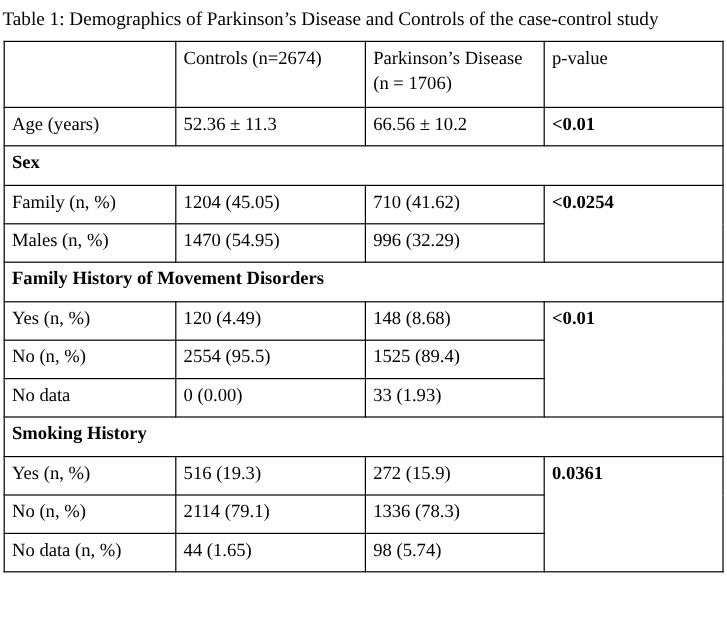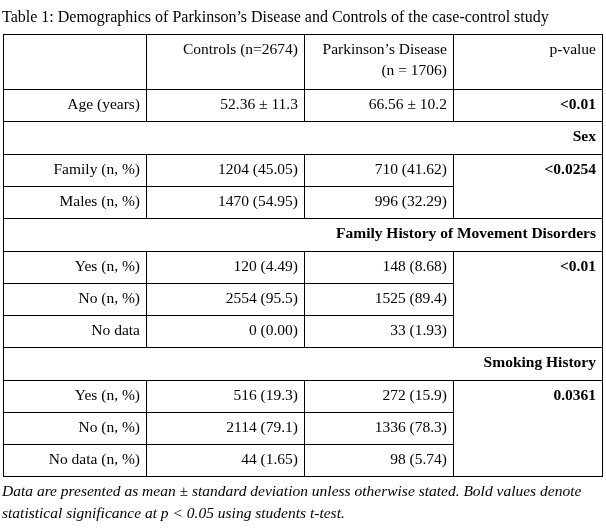--- a/index.html
+++ b/index.html
@@ -22,21 +22,20 @@
     font-size: 16px;
     line-height: 20px;
     padding: 7px 2px 0 2px;
     white-space: nowrap;
   }
   table.demo-table {
     border-collapse: collapse;
     table-layout: fixed;
     width: 599px;
     margin: 7px 0 0 3px;
-    text-align: right;
   }
   table.demo-table td {
     border: 1px solid #000000;
     padding: 3px 6px;
     font-size: 15.5px;
     line-height: 21px;
     vertical-align: top;
     overflow: hidden;
   }
   tr.header-row { height: 55px; }
@@ -132,15 +131,14 @@
       <td>1336 (78.3)</td>
     </tr>
     <tr class="body-row">
       <td>No data (n, %)</td>
       <td>44 (1.65)</td>
       <td>98 (5.74)</td>
     </tr>
   </tbody>
     </table>
 
-  <div class="footnote">Data are presented as mean ± standard deviation unless otherwise stated. Bold values denote statistical significance at p &lt; 0.05 using students t-test.</div>
 
 </div>
 
 </body></html>

